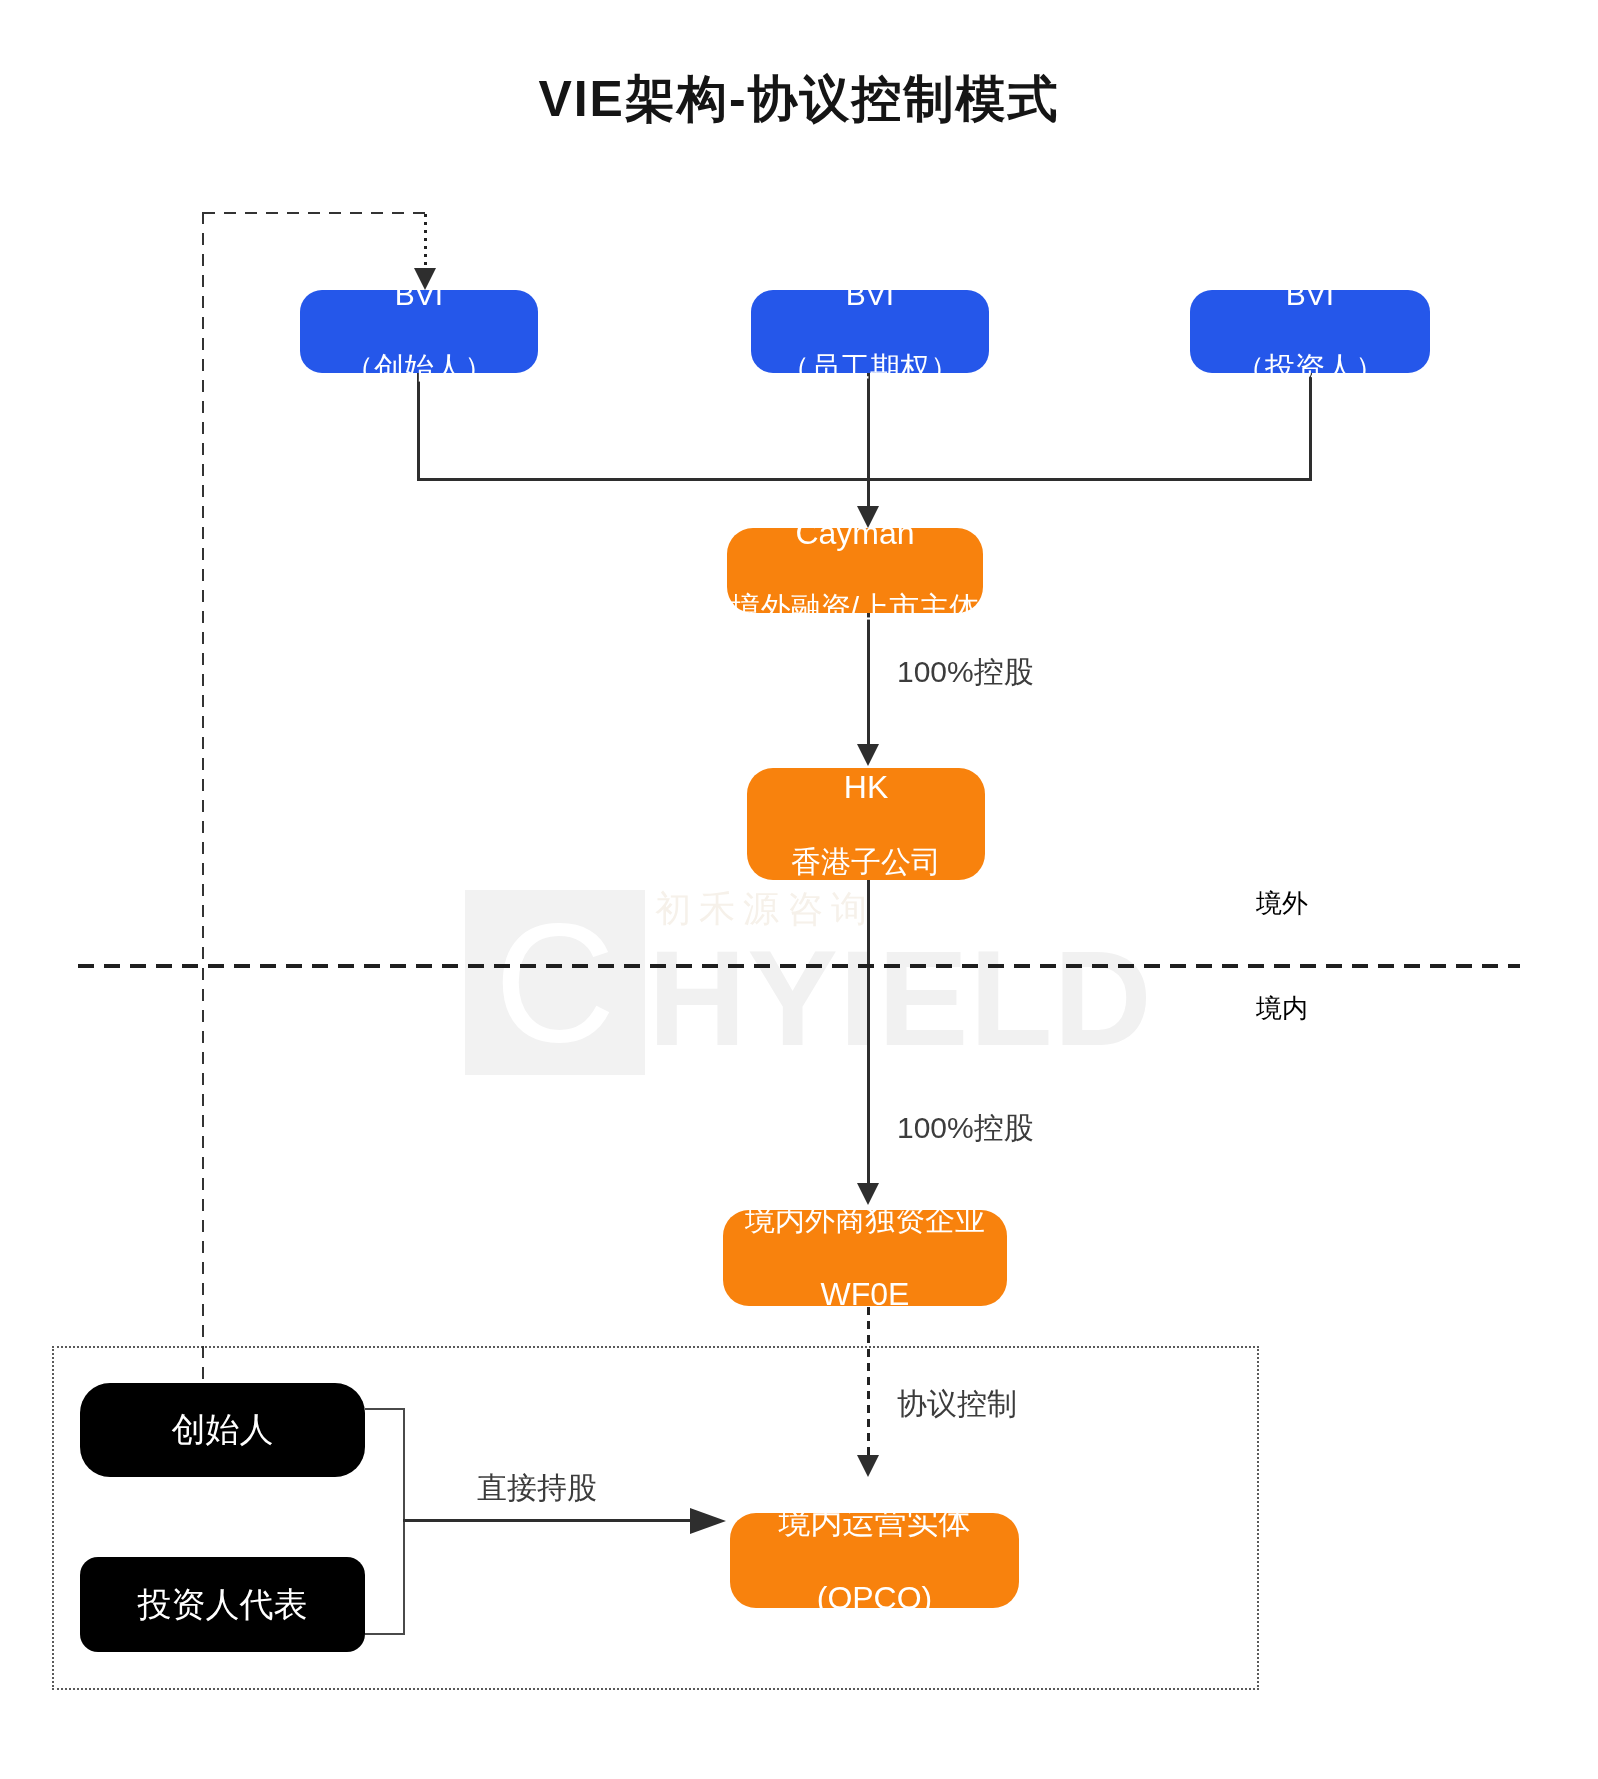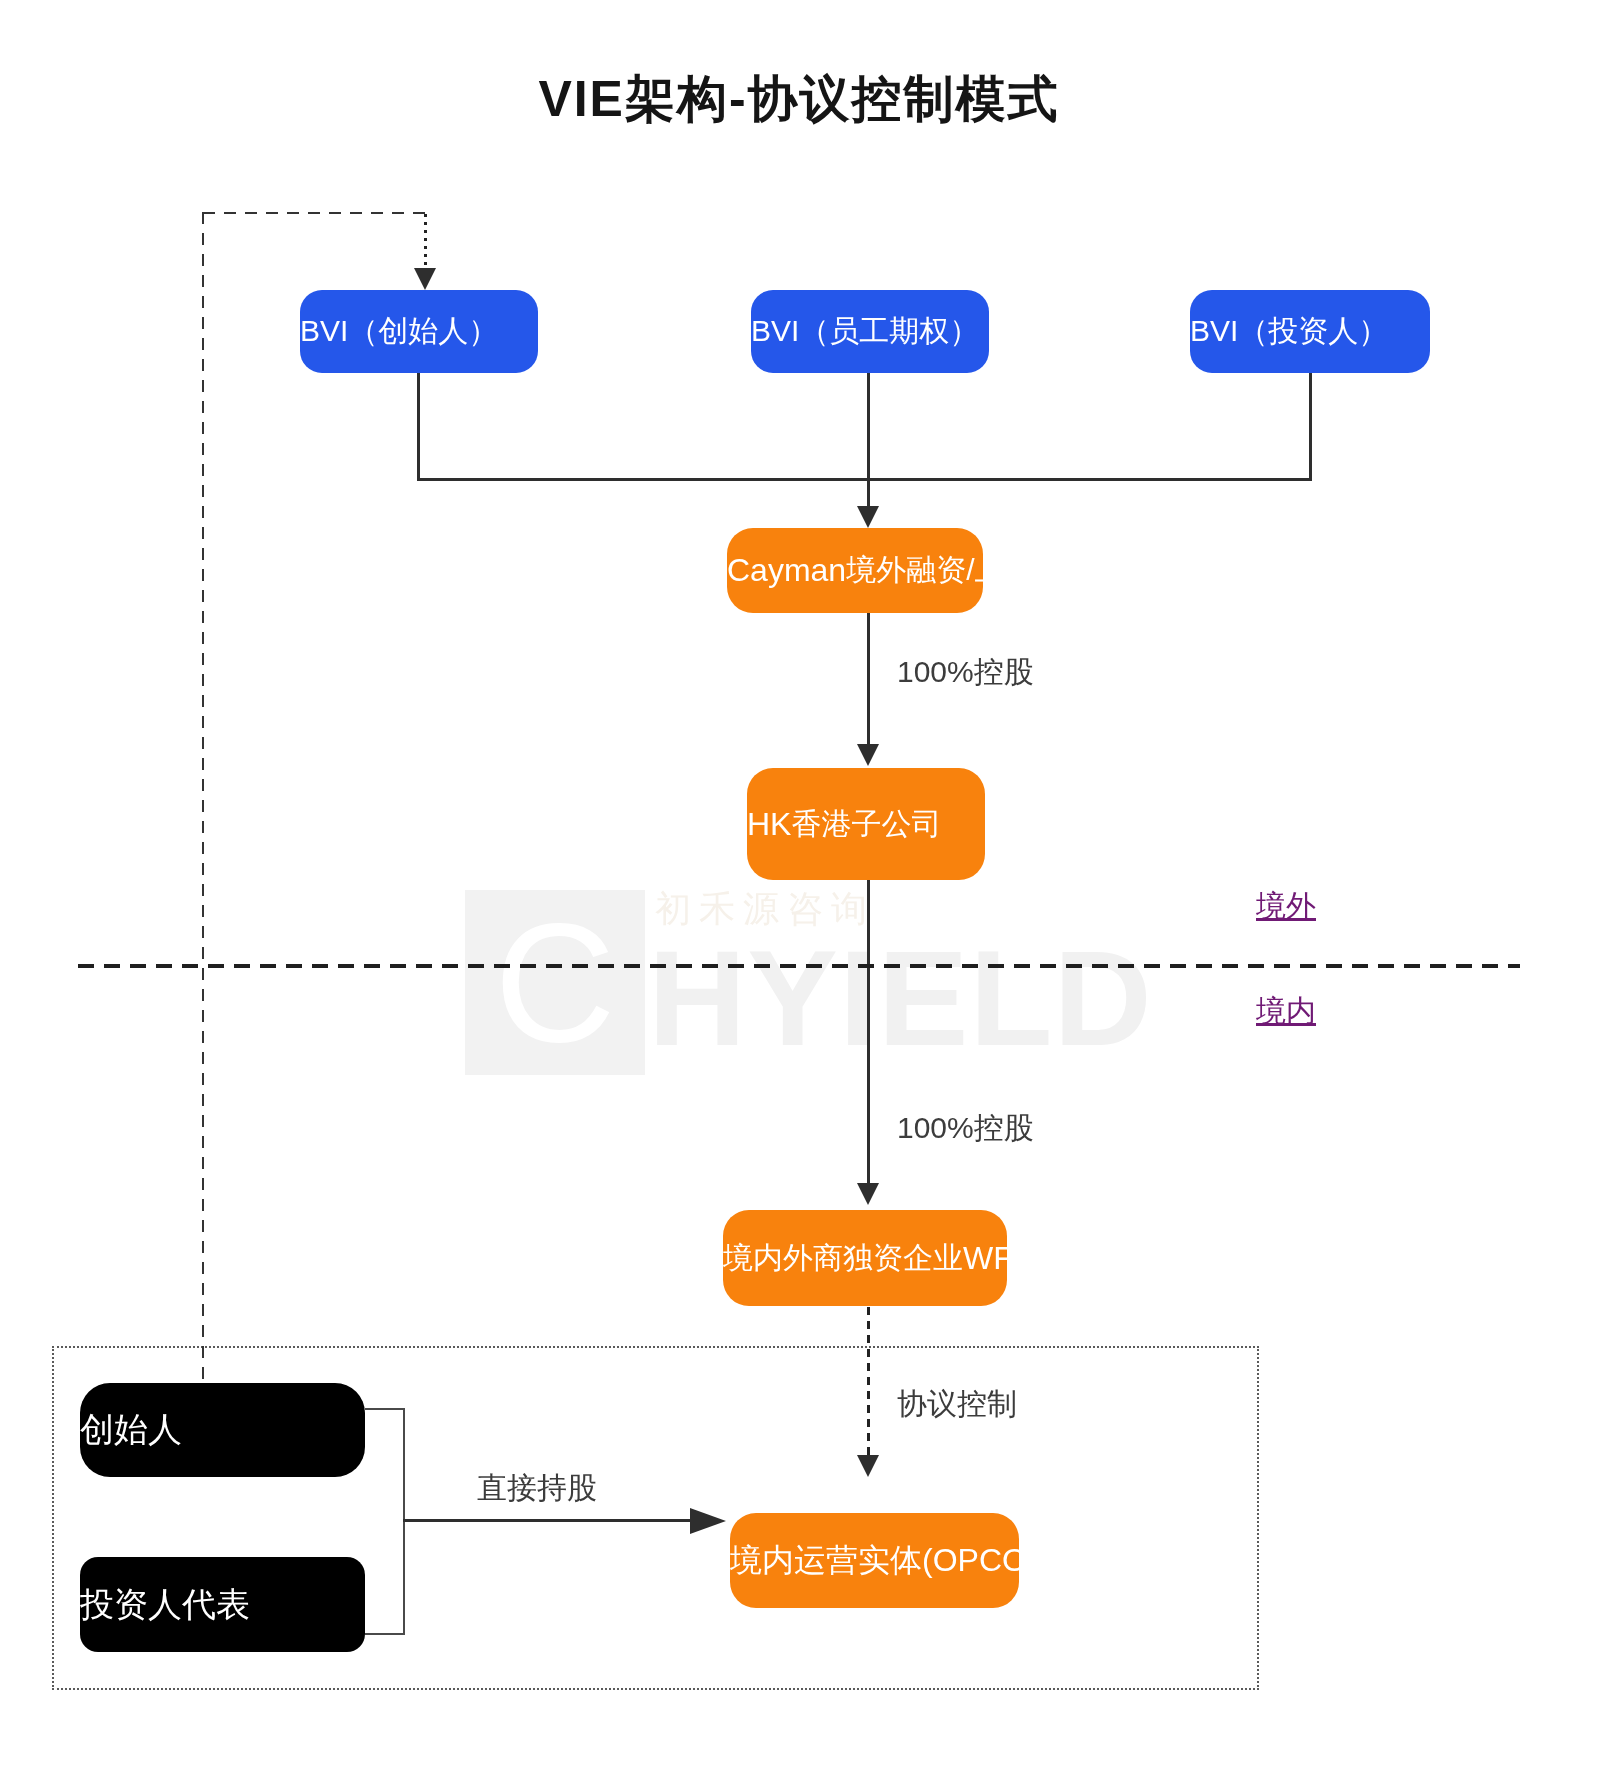--- a/index.html
+++ b/index.html
@@ -14,23 +14,24 @@
   
   .title{
     left:0;top:66px;width:1598px;
     text-align:center;
     font-size:50px;font-weight:800;color:#151515;
     letter-spacing:2px;
     z-index:3;
   }
   
   .node{
-    display:flex;flex-direction:row;align-items:center;
+    display:flex;flex-direction:column;align-items:center;justify-content:center;
     color:#ffffff;text-align:center;z-index:3;
     line-height:1.28;
+    gap:35px;
   }
   .node .l1,.node .l2{white-space:nowrap;}
   .blue{background:#2557EA;border-radius:22px;}
   .blue-big{background:#000000;border-radius:30px;}
   .orange{background:#F8820D;border-radius:26px;}
   .fs30{font-size:30px;}
   .fs32{font-size:32px;}
   .fs34{font-size:34px;}
   
   .vsolid{width:3px;background:#2E2E2E;z-index:2;}
@@ -41,21 +42,21 @@
   .vdash-short{width:3px;background:repeating-linear-gradient(to bottom,#222 0 8px,transparent 8px 14px);z-index:2;}
   .divider{height:4px;background:repeating-linear-gradient(to right,#1F1F1F 0 16px,transparent 16px 26px);z-index:2;}
   .bracket-v{width:2px;background:#4a4a4a;z-index:2;}
   .bracket-h{height:2px;background:#4a4a4a;z-index:2;}
   .dotted-rect{border:2px dotted #5a5a5a;z-index:1;}
   
   .ah-down{width:0;height:0;border-left:11px solid transparent;border-right:11px solid transparent;border-top:22px solid #2E2E2E;z-index:2;}
   .ah-right{width:0;height:0;border-top:13px solid transparent;border-bottom:13px solid transparent;border-left:36px solid #2E2E2E;z-index:2;}
   
   .elabel{font-size:30px;color:#3C3C3C;white-space:nowrap;z-index:3;}
-  .rlabel{font-size:30px;color:#701a75;white-space:nowrap;z-index:3;text-decoration:underline;}
+  .rlabel{font-size:26px;color:#000000;white-space:nowrap;z-index:3;}
   
   .wm-block{
     left:465px;top:890px;width:180px;height:185px;background:#F2F2F2;
     display:flex;align-items:center;justify-content:center;z-index:0;
   }
   .wm-block span{font-size:168px;color:#ffffff;font-weight:400;line-height:1;}
   .wm-cn{left:655px;top:885px;font-size:36px;color:#F6F1EA;letter-spacing:8px;z-index:0;white-space:nowrap;}
   .wm-brand{left:648px;top:930px;font-size:136px;color:#F1F1F1;font-weight:700;letter-spacing:1px;z-index:0;white-space:nowrap;line-height:1;}
 </style>
 </head>

